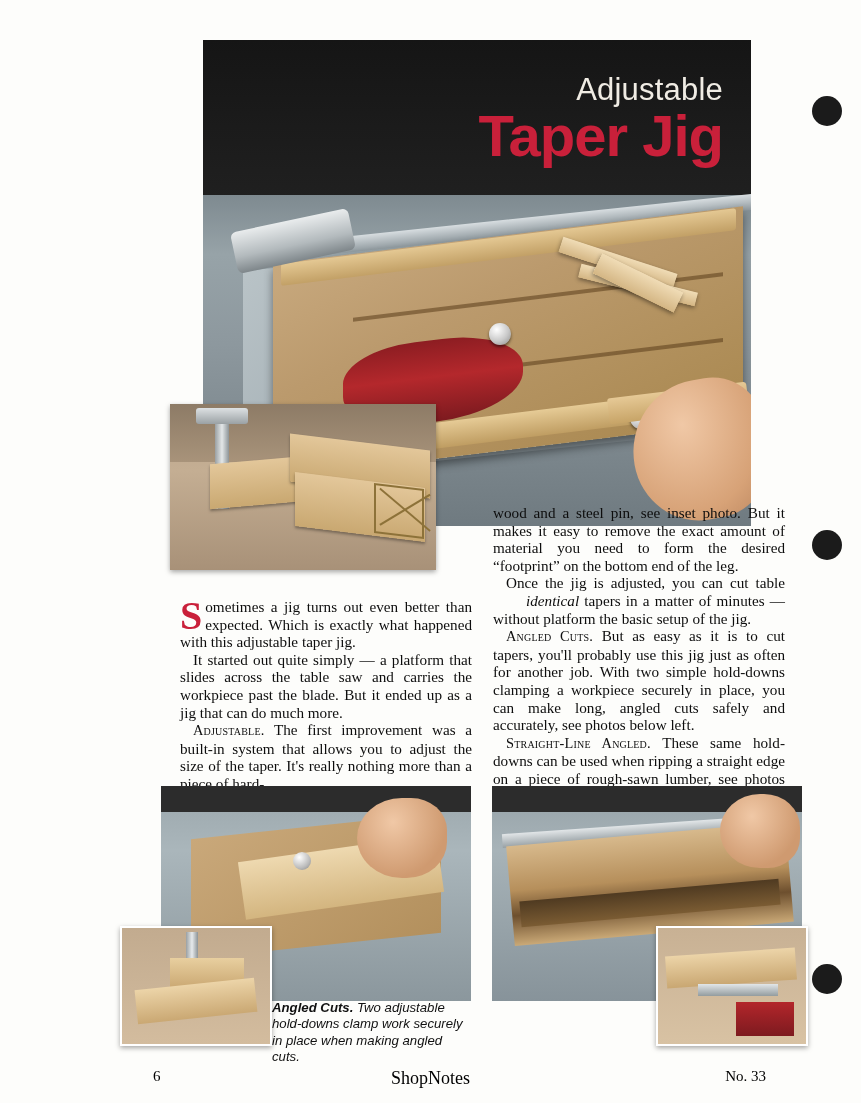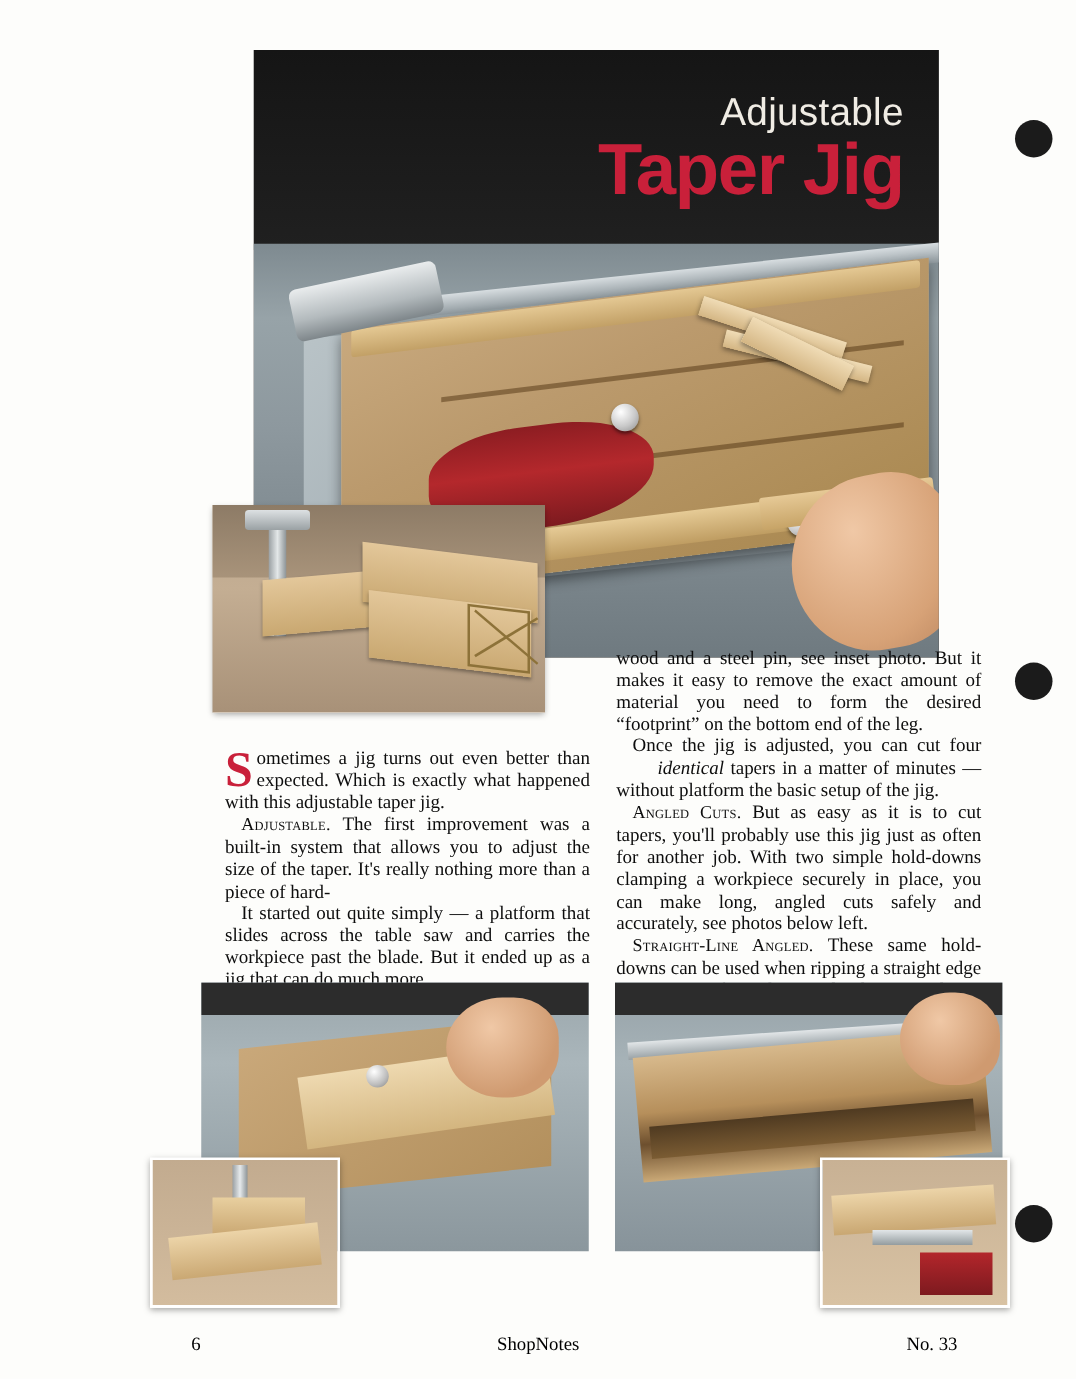--- a/index.html
+++ b/index.html
@@ -215,21 +215,21 @@
   
   .col {
     position: absolute;
     width: 292px;
     font-size: 15.2px;
     line-height: 17.6px;
     text-align: justify;
     color: #0d0d0d;
   }
   .col-left { left: 180px; top: 598px; }
-  .col-right { left: 493px; top: 518px; }
+  .col-right { left: 493px; top: 504px; }
   .col p { margin: 0; text-indent: 13px; }
   .col p.first { text-indent: 0; }
   .dropcap {
     float: left;
     font-family: "Liberation Serif", serif;
     font-weight: bold;
     font-size: 40px;
     line-height: 32px;
     color: #c9203a;
     padding-right: 3px;
@@ -361,21 +361,21 @@
     position: absolute;
     left: 0; right: 0; top: 1068px;
     height: 20px;
   }
   .footer .pg {
     position: absolute; left: 153px; top: 0;
     font-size: 15px;
   }
   .footer .brand {
     position: absolute; left: 0; right: 0; top: 0;
-    text-align: center; font-size: 15px;
+    text-align: center; font-size: 18px;
   }
   .footer .iss {
     position: absolute; right: 95px; top: 0;
     font-size: 15px;
   }
 </style>
 </head>
 <body>
 
 <div class="page">
@@ -415,27 +415,27 @@
     <div class="screw"></div>
     <div class="screw-head"></div>
     <div class="blk b1"></div>
     <div class="blk b2"></div>
     <div class="blk b3"></div>
     <div class="xbox"></div>
   </div>
 
   <div class="col col-left">
     <p class="first"><span class="dropcap">S</span><span>ometimes a jig turns out even better than expected. Which is exactly what happened with this adjustable taper jig.</span></p>
+    <p>It started out quite simply — a platform that slides across the table saw and carries the workpiece past the blade. But it ended up as a jig that can do much more.</p>
     <p><span class="sc">Adjustable.</span><span> The first improvement was a built-in system that allows you to adjust the size of the taper. It's really nothing more than a piece of hard-</span></p>
-    <p>It started out quite simply — a platform that slides across the table saw and carries the workpiece past the blade. But it ended up as a jig that can do much more.</p>
   </div>
 
   <div class="col col-right">
     <p class="first">wood and a steel pin, see inset photo. But it makes it easy to remove the exact amount of material you need to form the desired “footprint” on the bottom end of the leg.</p>
-    <p><span>Once the jig is adjusted, you can cut four </span><span class="ital">identical</span><span> tapers in a matter of minutes — without platform the basic setup of the jig.</span></p>
+    <p><span>Once the jig is adjusted, you can cut table </span><span class="ital">identical</span><span> tapers in a matter of minutes — without platform the basic setup of the jig.</span></p>
     <p><span class="sc">Angled Cuts.</span><span> But as easy as it is to cut tapers, you'll probably use this jig just as often for another job. With two simple hold-downs clamping a workpiece securely in place, you can make long, angled cuts safely and accurately, see photos below left.</span></p>
     <p><span class="sc">Straight-Line Angled.</span><span> These same hold-downs can be used when ripping a straight edge on a piece of rough-sawn lumber, see photos directly below.</span></p>
   </div>
 
   <div class="photo-bl">
     <div class="dk"></div>
     <div class="panel"></div>
     <div class="wk"></div>
     <div class="hd1"></div>
     <div class="hd2"></div>
@@ -454,20 +454,23 @@
     <div class="scr"></div>
     <div class="blkB"></div>
     <div class="blkA"></div>
   </div>
   <div class="inset-br">
     <div class="blkA"></div>
     <div class="bolt"></div>
     <div class="red"></div>
   </div>
 
+  <div class="caption cap-left">
+    <b>Angled Cuts.</b><span> Two adjustable hold-downs clamp work securely in place when making angled cuts.</span>
+  </div>
 
   <div class="footer">
     <div class="pg">6</div>
     <div class="brand">ShopNotes</div>
     <div class="iss">No. 33</div>
   </div>
 
 </div>
 
 </body></html>

